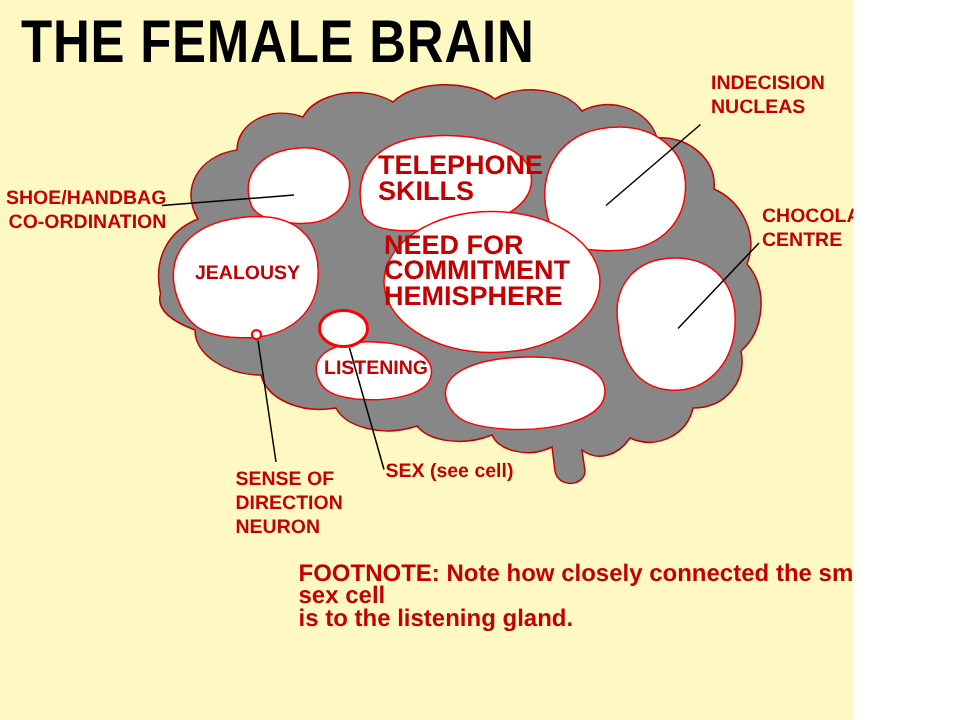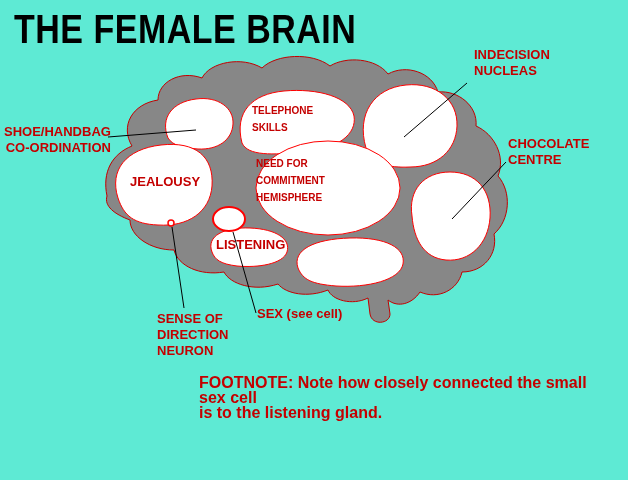--- a/index.html
+++ b/index.html
@@ -1,34 +1,34 @@
 <!DOCTYPE html>
 <html><head>
 <meta charset="utf-8">
 <style>
   * { margin: 0; padding: 0; box-sizing: border-box; }
   html, body { background: #ffffff; }
   #stage {
     position: relative;
-    width: 628px;
+    width: 569px;
     height: 480px;
-    background: #5eead4;
+    background: #fef9c3;
     overflow: hidden;
     font-family: "Liberation Sans", sans-serif;
   }
   #shapes { position: absolute; left: 0; top: 0; }
   .label {
     position: absolute;
     color: #c40000;
     font-weight: bold;
     font-size: 13px;
     line-height: 16px;
     white-space: pre-line;
   }
-  .label.size14 { font-size: 10px; line-height: 17px; }
+  .label.size14 { font-size: 18px; line-height: 17px; }
   .label.size15 { font-size: 15px; line-height: 18px; }
   .label.center { text-align: left; }
   #title {
     position: absolute;
     left: 14px;
     top: 6px;
     color: #000000;
     font-weight: bold;
     font-size: 34px;
     letter-spacing: 0.5px;

